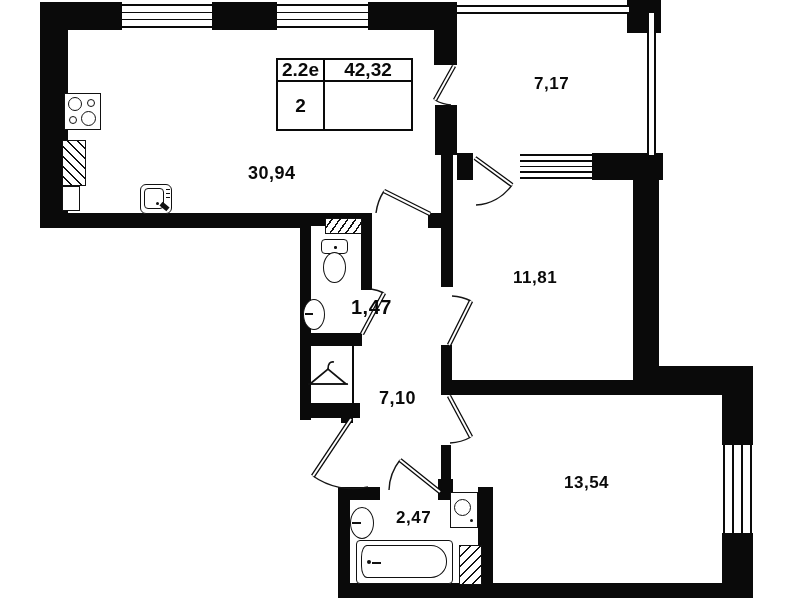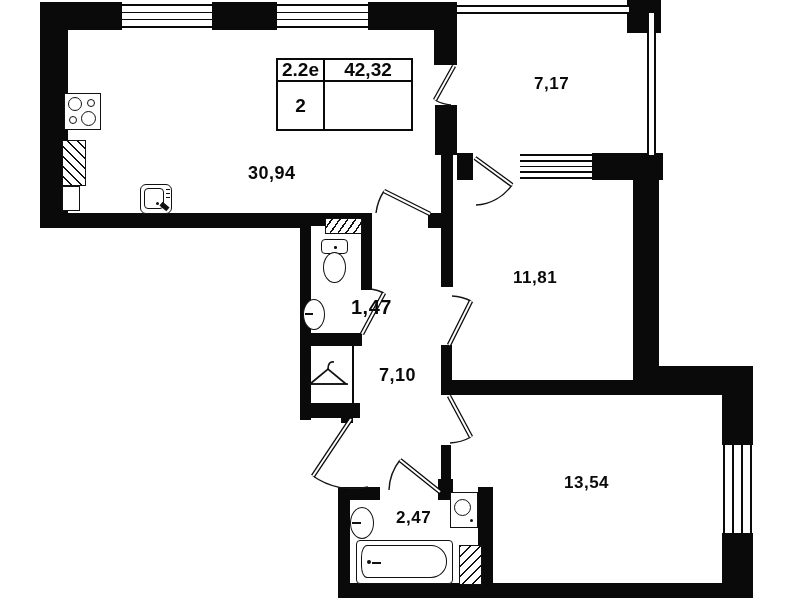--- a/index.html
+++ b/index.html
@@ -182,21 +182,21 @@
     <div class="fx round" style="left:3px;top:6px;width:17px;height:17px;border-width:1.5px;"></div>
     <div class="dot" style="left:19px;top:26px;width:3px;height:3px;"></div>
   </div>
 
   <div class="hatch hatch3" style="left:459px;top:545px;width:23px;height:40px;"></div>
 
   <div class="label" style="left:248px;top:163px;font-size:18px;">30,94</div>
   <div class="label" style="left:534px;top:74px;font-size:17px;">7,17</div>
   <div class="label" style="left:513px;top:268px;font-size:17px;">11,81</div>
   <div class="label" style="left:331px;top:296px;font-size:20px;margin-left:20px;">1,47</div>
-  <div class="label" style="left:379px;top:365px;font-size:18px;">7,10</div>
+  <div class="label" style="left:379px;top:388px;font-size:18px;">7,10</div>
   <div class="label" style="left:564px;top:473px;font-size:17px;">13,54</div>
   <div class="label" style="left:396px;top:508px;font-size:17px;">2,47</div>
 
   <div id="info-table">
     <div class="cell c-type">2.2е</div>
     <div class="cell c-a1">42,32</div>
     <div class="cell c-rooms">2</div>
   </div>
 
 </div>

